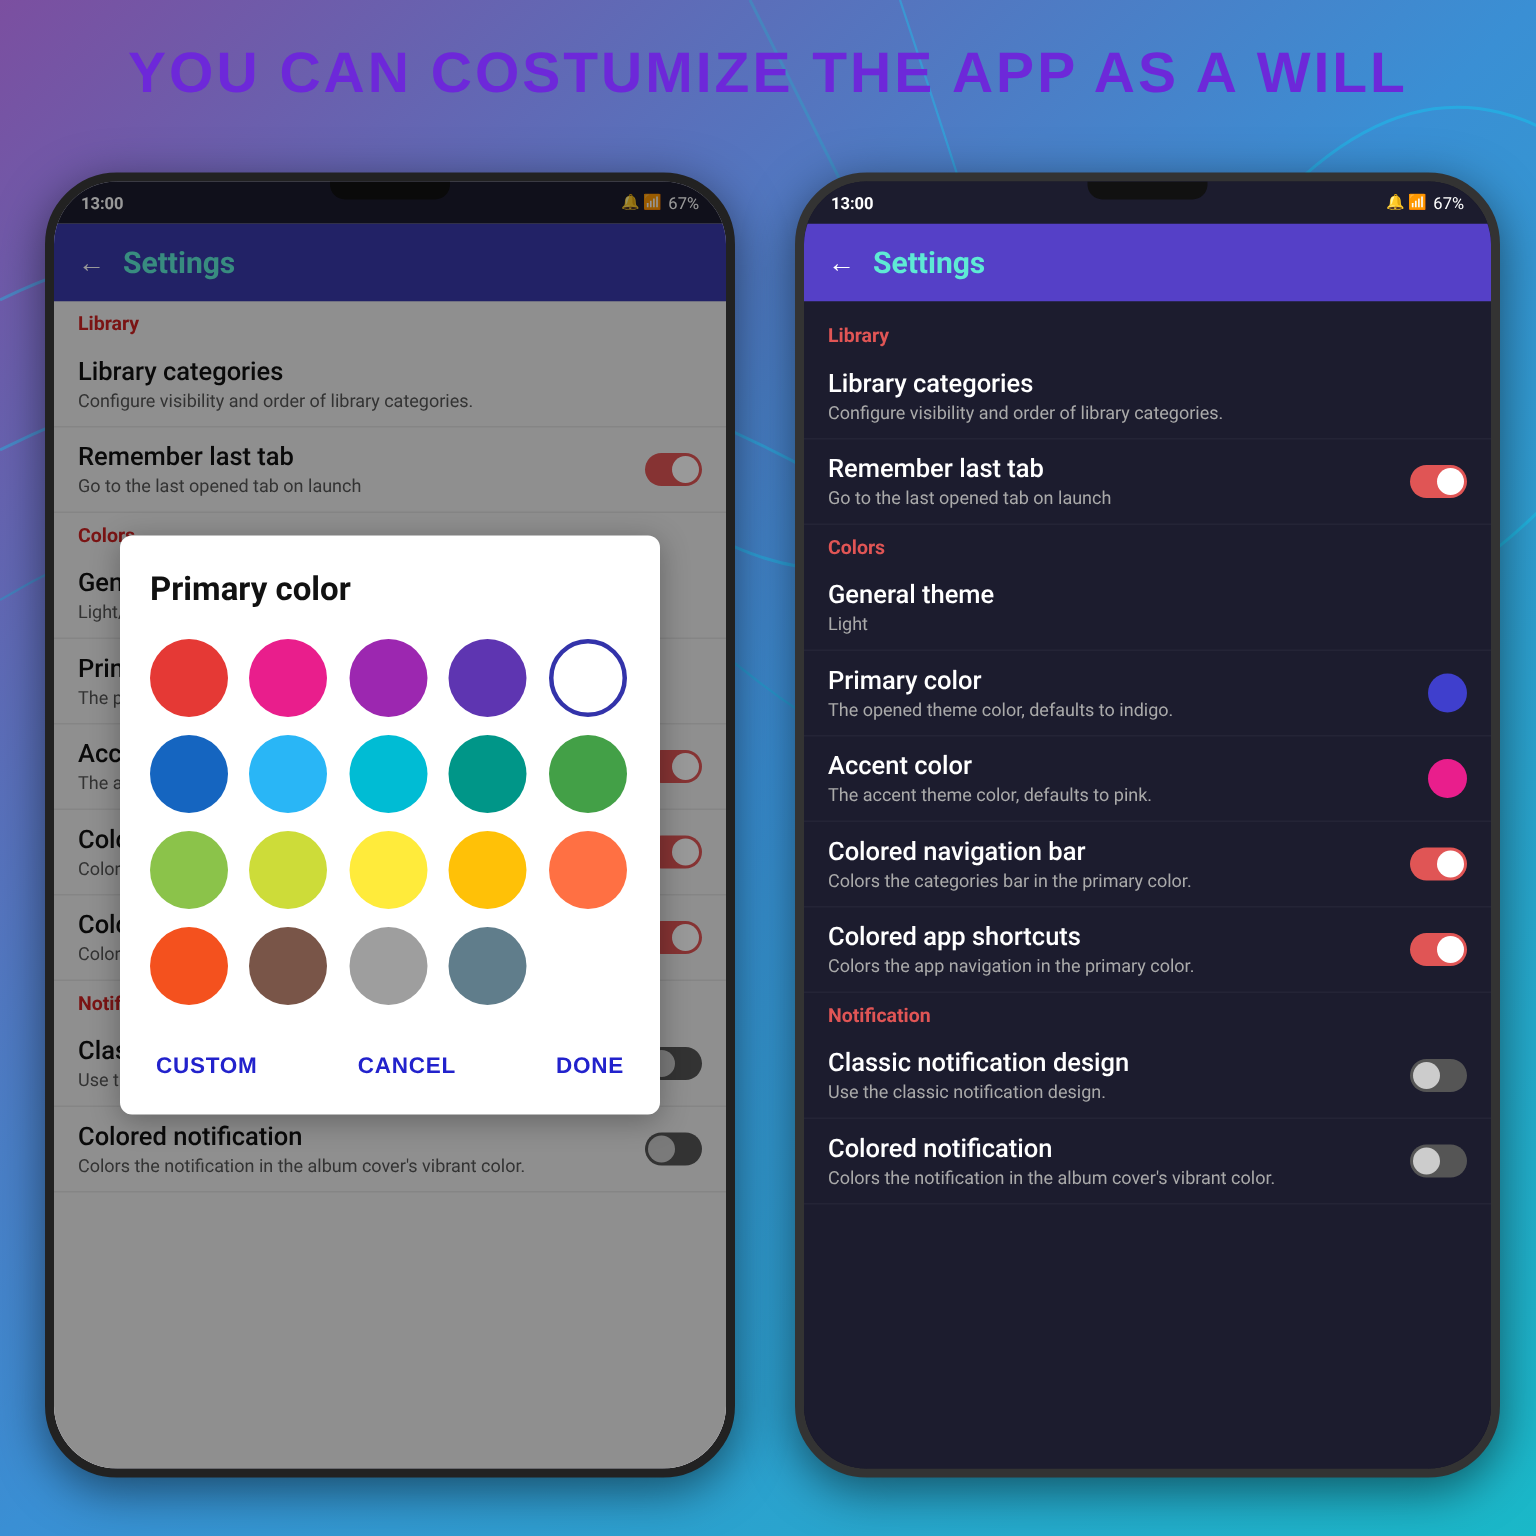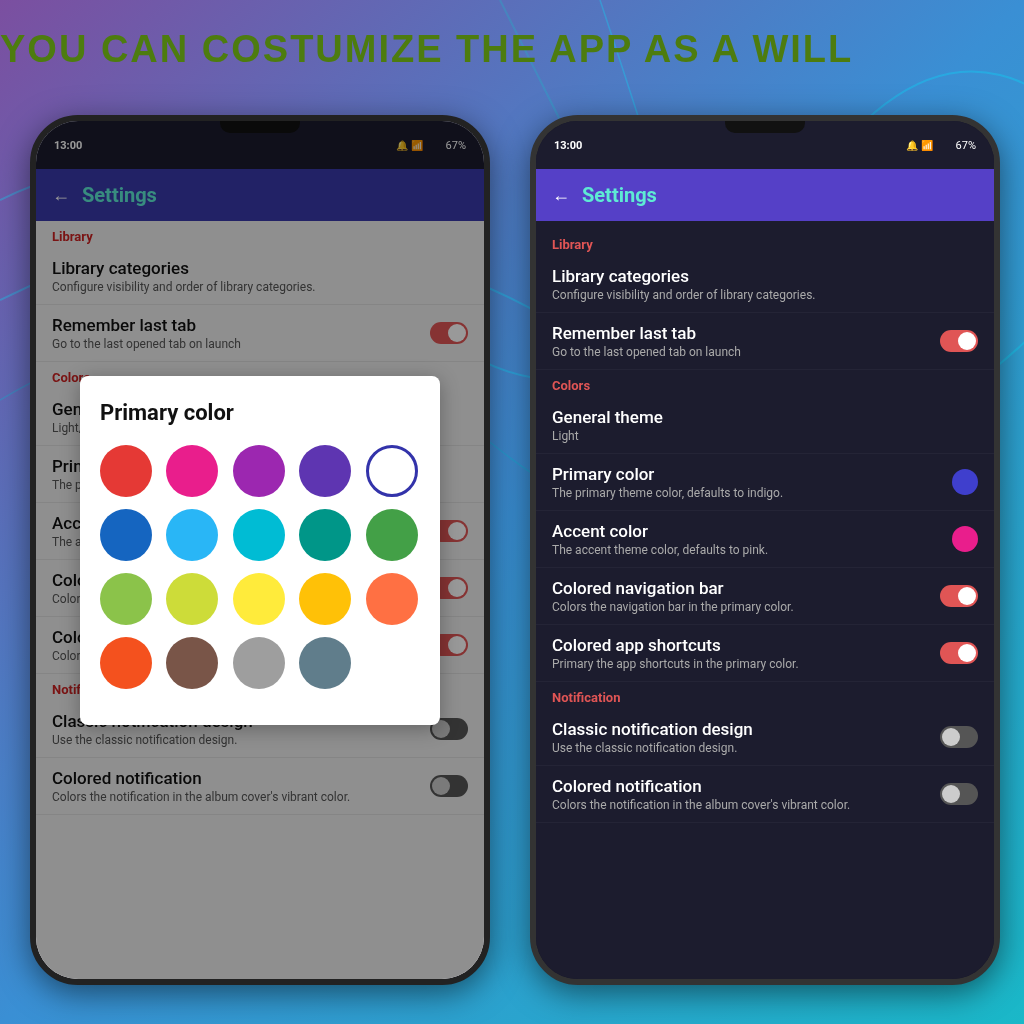--- a/index.html
+++ b/index.html
@@ -16,24 +16,25 @@
       position: absolute;
       top: 0; left: 0; right: 0; bottom: 0;
       pointer-events: none;
       overflow: hidden;
     }
     
     .page-title {
       position: absolute;
       top: 28px;
       left: 0; right: 0;
+      text-align: center;
       font-size: 38px;
       font-weight: 900;
       font-family: 'Impact', 'Arial Black', sans-serif;
-      color: #4d7c0f;
+      color: #6d28d9;
       letter-spacing: 2px;
       text-transform: uppercase;
       z-index: 10;
     }
     
     .phone-left {
       position: absolute;
       top: 115px;
       left: 30px;
       width: 460px;
@@ -52,21 +53,21 @@
       height: 870px;
       background: #1a1a2e;
       border-radius: 48px;
       border: 6px solid #333;
       overflow: hidden;
       box-shadow: 0 8px 32px rgba(0,0,0,0.5);
     }
     
     .phone-top-bar {
       background: #1a1a2e;
-      height: 48px;
+      height: 28px;
       display: flex;
       align-items: center;
       justify-content: space-between;
       padding: 0 18px;
       position: relative;
     }
     .phone-notch {
       position: absolute;
       top: 0;
       left: 50%;
@@ -80,21 +81,20 @@
       font-size: 11px;
       color: #fff;
       font-weight: bold;
     }
     .status-right {
       font-size: 11px;
       color: #fff;
       display: flex;
       align-items: center;
       gap: 3px;
-      margin-left: 18px;
     }
     
     .app-bar {
       height: 52px;
       display: flex;
       align-items: center;
       padding: 0 16px;
       gap: 12px;
     }
     .app-bar-left {
@@ -420,20 +420,25 @@
           <div class="color-circle" style="background:#cddc39;"></div>
           <div class="color-circle" style="background:#ffeb3b;"></div>
           <div class="color-circle" style="background:#ffc107;"></div>
           <div class="color-circle" style="background:#ff7043;"></div>
 
           <div class="color-circle" style="background:#f4511e;"></div>
           <div class="color-circle" style="background:#795548;"></div>
           <div class="color-circle" style="background:#9e9e9e;"></div>
           <div class="color-circle" style="background:#607d8b;"></div>
         </div>
+        <div class="dialog-actions">
+          <button class="dialog-btn">CUSTOM</button>
+          <button class="dialog-btn">CANCEL</button>
+          <button class="dialog-btn">DONE</button>
+        </div>
       </div>
     </div>
 
   </div>
 </div>
 
 <div class="phone-right">
   <div class="phone-right-inner">
 
     <div class="phone-top-bar" style="background:#1c1c2e;">
@@ -473,42 +478,42 @@
         <div class="section-header">Colors</div>
         <div class="setting-item setting-row">
           <div>
             <div class="setting-item-title">General theme</div>
             <div class="setting-item-desc">Light</div>
           </div>
         </div>
         <div class="setting-item setting-row">
           <div>
             <div class="setting-item-title">Primary color</div>
-            <div class="setting-item-desc">The primary theme color, defaults to indigo.</div>
+            <div class="setting-item-desc">The opened theme color, defaults to indigo.</div>
           </div>
           <div class="color-dot-indigo"></div>
         </div>
         <div class="setting-item setting-row">
           <div>
             <div class="setting-item-title">Accent color</div>
             <div class="setting-item-desc">The accent theme color, defaults to pink.</div>
           </div>
           <div class="color-dot-pink"></div>
         </div>
         <div class="setting-item setting-row">
           <div>
             <div class="setting-item-title">Colored navigation bar</div>
-            <div class="setting-item-desc">Colors the navigation bar in the primary color.</div>
+            <div class="setting-item-desc">Colors the categories bar in the primary color.</div>
           </div>
           <div class="toggle-on"></div>
         </div>
         <div class="setting-item setting-row">
           <div>
             <div class="setting-item-title">Colored app shortcuts</div>
-            <div class="setting-item-desc">Primary the app shortcuts in the primary color.</div>
+            <div class="setting-item-desc">Colors the app navigation in the primary color.</div>
           </div>
           <div class="toggle-on"></div>
         </div>
       </div>
 
       <div>
         <div class="section-header">Notification</div>
         <div class="setting-item setting-row">
           <div>
             <div class="setting-item-title">Classic notification design</div>

